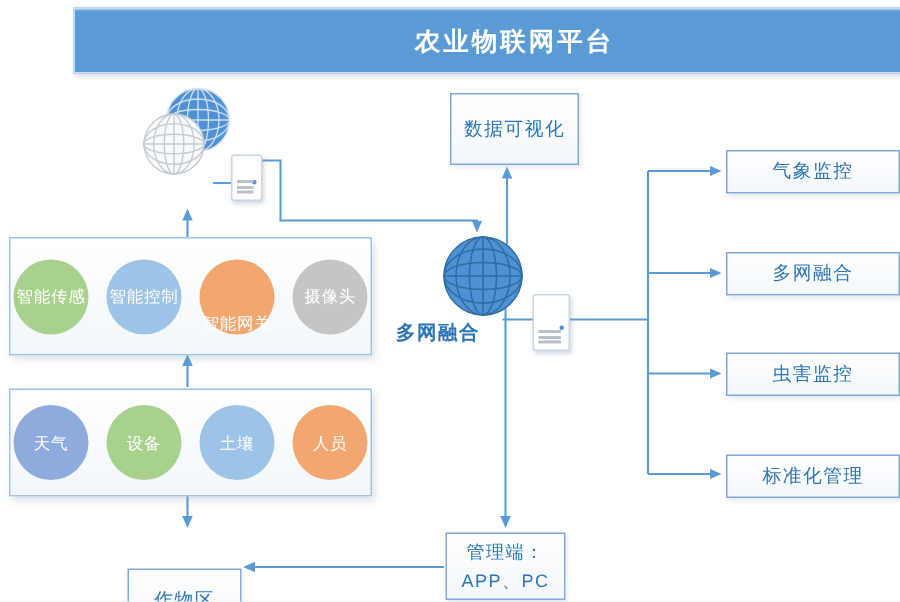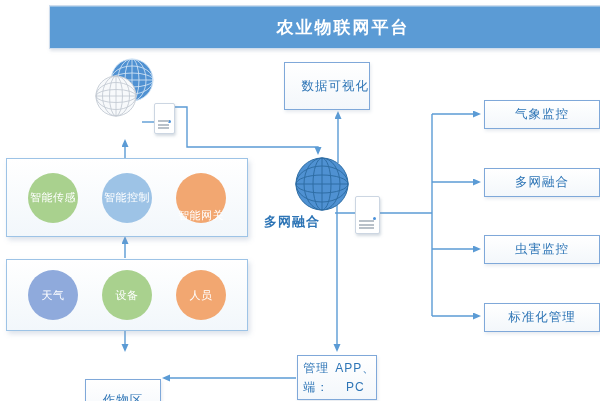--- a/index.html
+++ b/index.html
@@ -20,32 +20,32 @@
   svg.wires{position:absolute;left:0;top:0;z-index:1;}
   
   .lblbox{
     position:absolute;z-index:2;
     background:linear-gradient(180deg,#ffffff,#f3f7fb);
     border:1px solid #7fa8d9;
     display:flex;align-items:center;justify-content:center;
     color:#2e75b6;font-size:12.5px;letter-spacing:1px;
     box-shadow:1px 2px 3px rgba(160,175,195,.25);
   }
-  .viz-box   {left:284px;top:62px;width:84px;height:46px;justify-content:flex-end;}
+  .viz-box   {left:300px;top:62px;width:84px;height:46px;}
   .crop-box  {left:85px;top:355px;width:74px;height:41px;margin-top:24px;}
-  .mgmt-box  {left:297px;top:355px;width:78px;height:43px;line-height:1.55;font-size:12px;text-align:center;}
+  .mgmt-box  {left:297px;top:355px;width:78px;height:43px;flex-direction:column;line-height:1.55;font-size:12px;}
   .rbox{left:484px;width:114px;height:27px;justify-content:center;}
   .rbox.r1{top:100px;} .rbox.r2{top:168px;} .rbox.r3{top:235px;} .rbox.r4{top:303px;}
   
   .panel{
     position:absolute;left:6px;width:240px;z-index:2;
     background:linear-gradient(180deg,#ffffff,#f2f7fb);
     border:1px solid #9dc3e6;
     box-shadow:2px 3px 5px rgba(140,160,185,.3);
-    display:flex;align-items:center;justify-content:center;gap:24px;
+    display:flex;align-items:center;justify-content:center;gap:12px;
   }
   .panel.p1{top:158px;height:77px;}
   .panel.p2{top:259px;height:70px;}
   .bubble{
     width:50px;height:50px;border-radius:50%;
     display:flex;align-items:center;justify-content:center;
     color:#ffffff;font-size:11px;letter-spacing:0.5px;text-align:center;
   }
   
   .float-lbl{position:absolute;z-index:3;color:#2e75b6;font-size:13px;font-weight:600;letter-spacing:1px;}
@@ -171,29 +171,35 @@
   <div class="panel p1">
     <div class="bubble" style="background: rgb(169, 209, 142);">
         <span>智能传感</span>
       </div>
     <div class="bubble" style="background: rgb(157, 195, 230);">
         <span>智能控制</span>
       </div>
     <div class="bubble" style="background: rgb(242, 167, 113); align-items: flex-end;">
         <span>智能网关</span>
       </div>
+    <div class="bubble" style="background: rgb(197, 197, 197);">
+        <span>摄像头</span>
+      </div>
   </div>
 
   <div class="panel p2">
     <div class="bubble" style="background: rgb(143, 170, 220);">
         <span>天气</span>
       </div>
     <div class="bubble" style="background: rgb(169, 209, 142);">
         <span>设备</span>
       </div>
+    <div class="bubble" style="background: rgb(157, 195, 230);">
+        <span>土壤</span>
+      </div>
     <div class="bubble" style="background: rgb(242, 167, 113);">
         <span>人员</span>
       </div>
   </div>
 
   <div class="lblbox rbox r1">
     <span>气象监控</span>
   </div>
   <div class="lblbox rbox r2">
     <span>多网融合</span>

